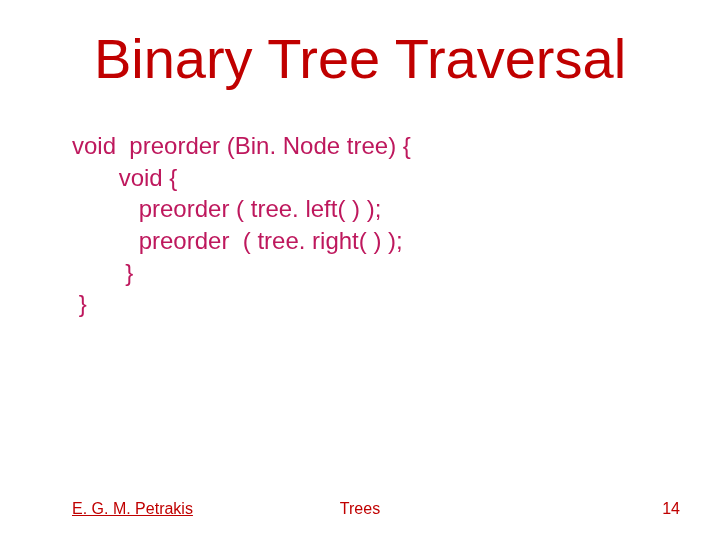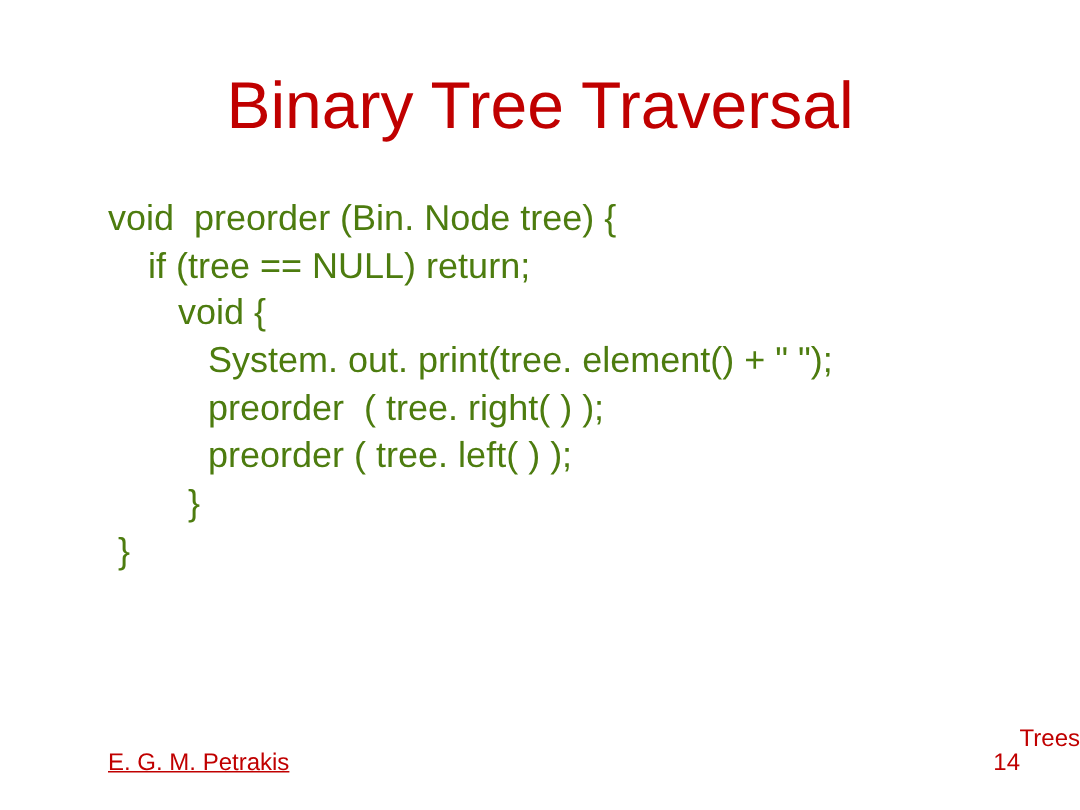--- a/index.html
+++ b/index.html
@@ -17,30 +17,29 @@
     height: 540px;
     box-sizing: border-box;
   }
   .title {
     position: absolute;
     top: 26px;
     left: 0;
     right: 0;
     text-align: center;
     color: #c00000;
-    font-size: 44px;
+    font-size: 56px;
     font-weight: normal;
-    margin-top: 20px;
   }
   .code {
     position: absolute;
     top: 130px;
     left: 72px;
     right: 40px;
-    color: #4d7c0f;
+    color: #be185d;
     font-size: 24px;
     line-height: 1.32;
   }
   .code div { white-space: pre; }
   .footer {
     position: absolute;
     bottom: 22px;
     left: 0;
     width: 720px;
     color: #c00000;
@@ -49,43 +48,41 @@
   .footer .author {
     position: absolute;
     left: 72px;
     bottom: 0;
     text-decoration: underline;
   }
   .footer .topic {
     position: absolute;
     left: 0;
     right: 0;
-    bottom: 16px;
-    text-align: right;
+    bottom: 0;
+    text-align: center;
   }
   .footer .page {
     position: absolute;
     right: 40px;
     bottom: 0;
     margin-top: 27px;
   }
 </style>
 </head>
 <body>
 
 <div class="slide">
   <div class="title">Binary Tree Traversal</div>
 
   <div class="code">
     <div>void  preorder (Bin. Node tree) {</div>
-    <div>    if (tree == NULL) return;</div>
     <div>       void {</div>
-    <div>          System. out. print(tree. element() + " ");</div>
+    <div>          preorder ( tree. left( ) );</div>
     <div>          preorder  ( tree. right( ) );</div>
-    <div>          preorder ( tree. left( ) );</div>
     <div>        }</div>
     <div> }</div>
   </div>
 
   <div class="footer">
     <span class="author">E. G. M. Petrakis</span>
     <span class="topic">Trees</span>
     <span class="page">14</span>
   </div>
 </div>

